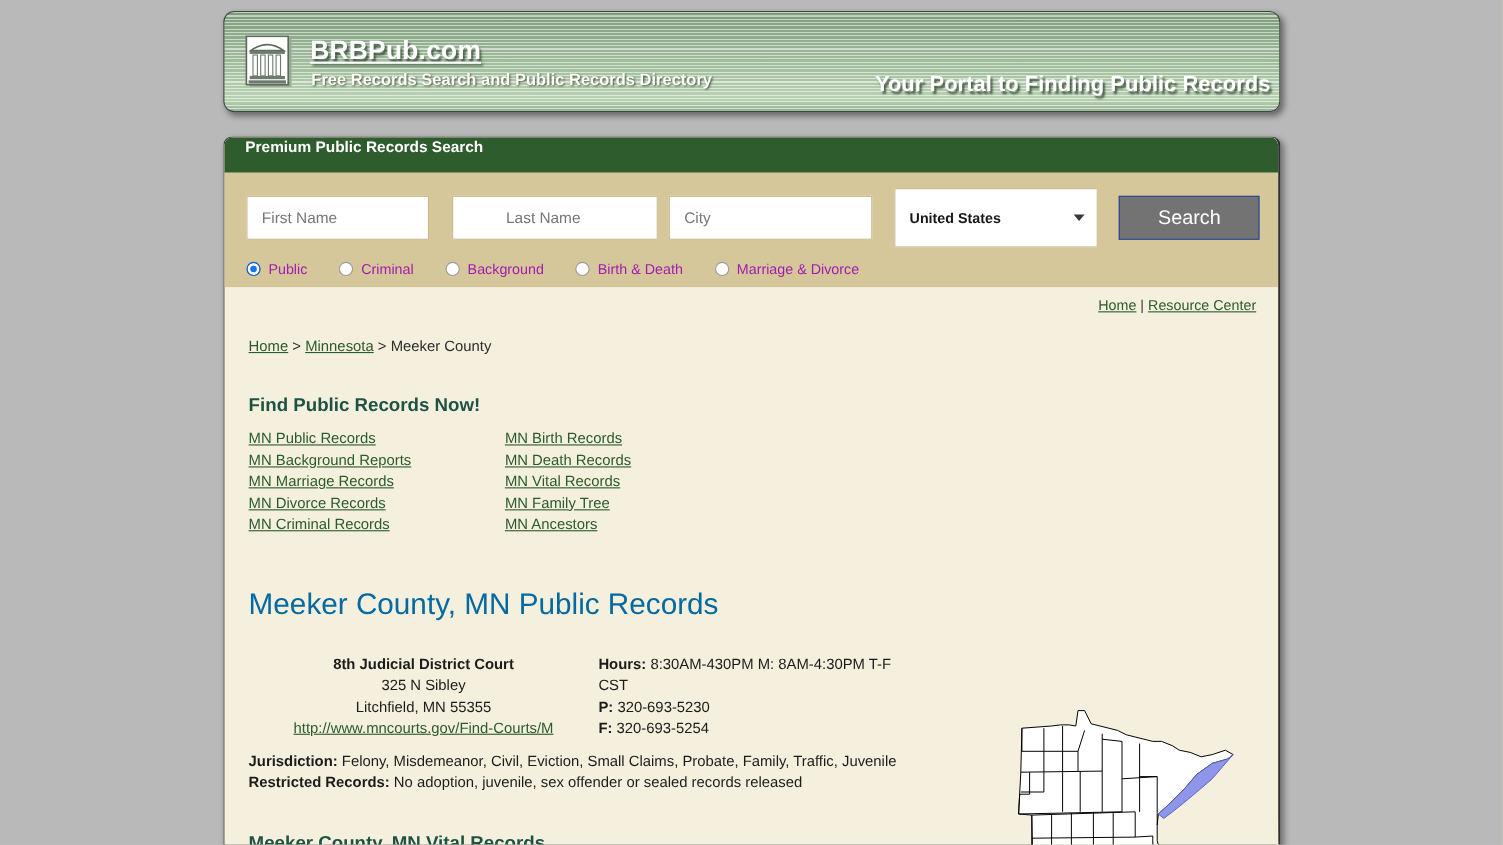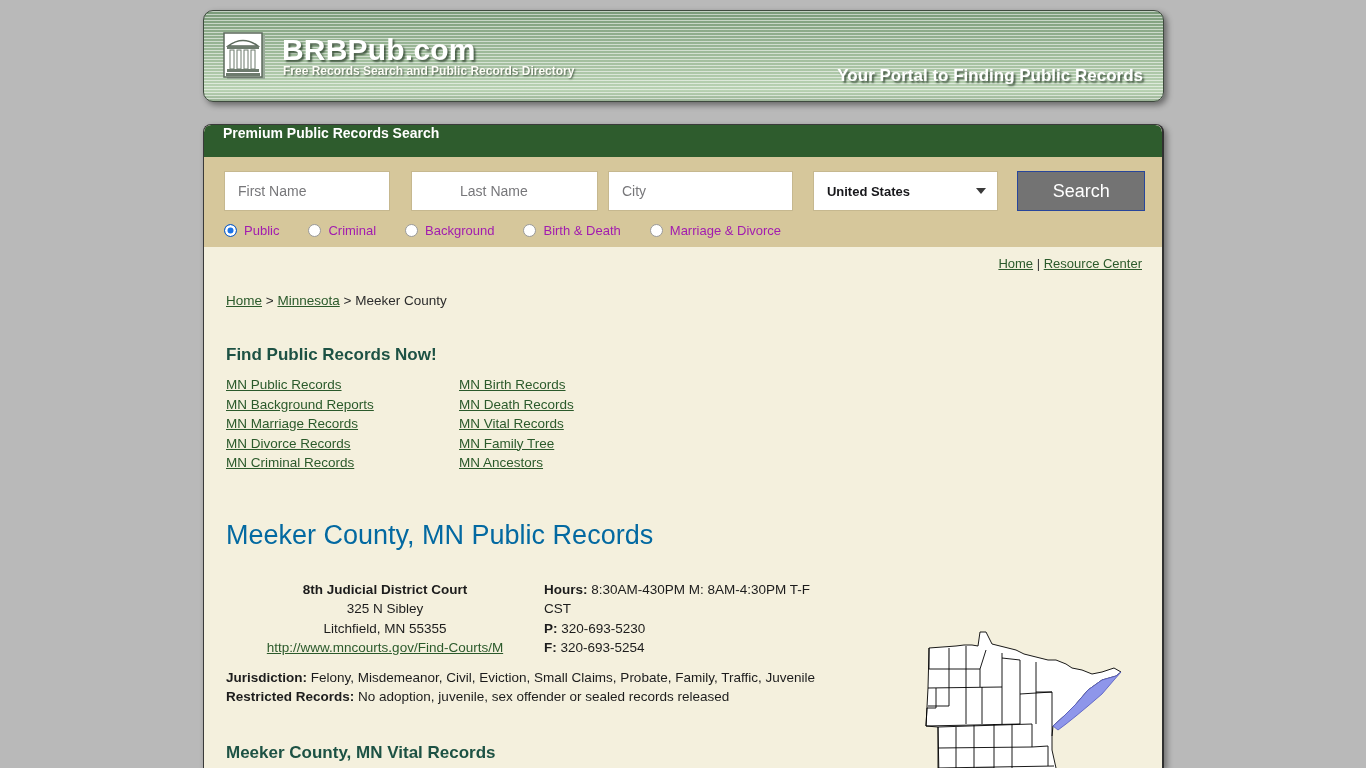--- a/index.html
+++ b/index.html
@@ -28,32 +28,33 @@
       linear-gradient(to bottom, #7a9a79 0%, #8fad8c 25%, #a7c2a2 60%, #b9d2b3 88%, #9ab396 100%);
     box-shadow: 3px 3px 6px rgba(0,0,0,0.45);
     overflow: hidden;
   }
   .logo-icon {
     position: absolute; left: 17px; top: 21px;
     width: 48px; height: 52px;
   }
   .brand-title {
     position: absolute; left: 78px; top: 22px;
-    font-size: 30px; font-weight: bold; color: #ffffff;
+    font-size: 24px; font-weight: bold; color: #ffffff;
     letter-spacing: 0.2px;
     text-shadow: 2px 2px 2px rgba(40,60,40,0.75);
+    text-decoration: underline;
   }
   .brand-sub {
     position: absolute; left: 79px; top: 53px;
-    font-size: 12px; font-weight: bold; color: #fdfdf6;
+    font-size: 15px; font-weight: bold; color: #fdfdf6;
     text-shadow: 1px 1px 2px rgba(40,60,40,0.85);
   }
   .banner-tagline {
-    position: absolute; right: 20px; top: 55px;
-    font-size: 17px; font-weight: bold; color: #ffffff;
+    position: absolute; right: 8px; top: 55px;
+    font-size: 20px; font-weight: bold; color: #ffffff;
     text-shadow: 2px 2px 2px rgba(40,60,40,0.8);
   }
 
   
   .content {
     position: absolute; left: 203px; top: 124px;
     width: 961px; height: 644px;
     background: #f4f0dd;
     border-left: 1px solid #3a3a3a;
     border-right: 2px solid #303030;
@@ -85,21 +86,21 @@
     border: 1px solid #c6b88f;
     font-size: 14px; color: #77777a;
     display: flex; align-items: center; padding-left: 13px;
     font-family: "Liberation Sans", sans-serif;
   }
   .in-first { width: 175px; margin-right: 21px; }
   .in-last  { width: 195px; margin-right: 10px; padding-left: 48px; }
   .in-city  { width: 195px; margin-right: 20px; }
 
   .select-box {
-    width: 195px; height: 40px; background: #ffffff;
+    width: 195px; height: 54px; background: #ffffff;
     border: 1px solid #c6b88f;
     display: flex; align-items: center; justify-content: space-between;
     padding: 0 11px 0 13px;
     font-size: 13px; font-weight: bold; color: #17171a;
     margin-right: 19px;
   }
   .caret {
     width: 0; height: 0;
     border-left: 5px solid transparent;
     border-right: 5px solid transparent;

